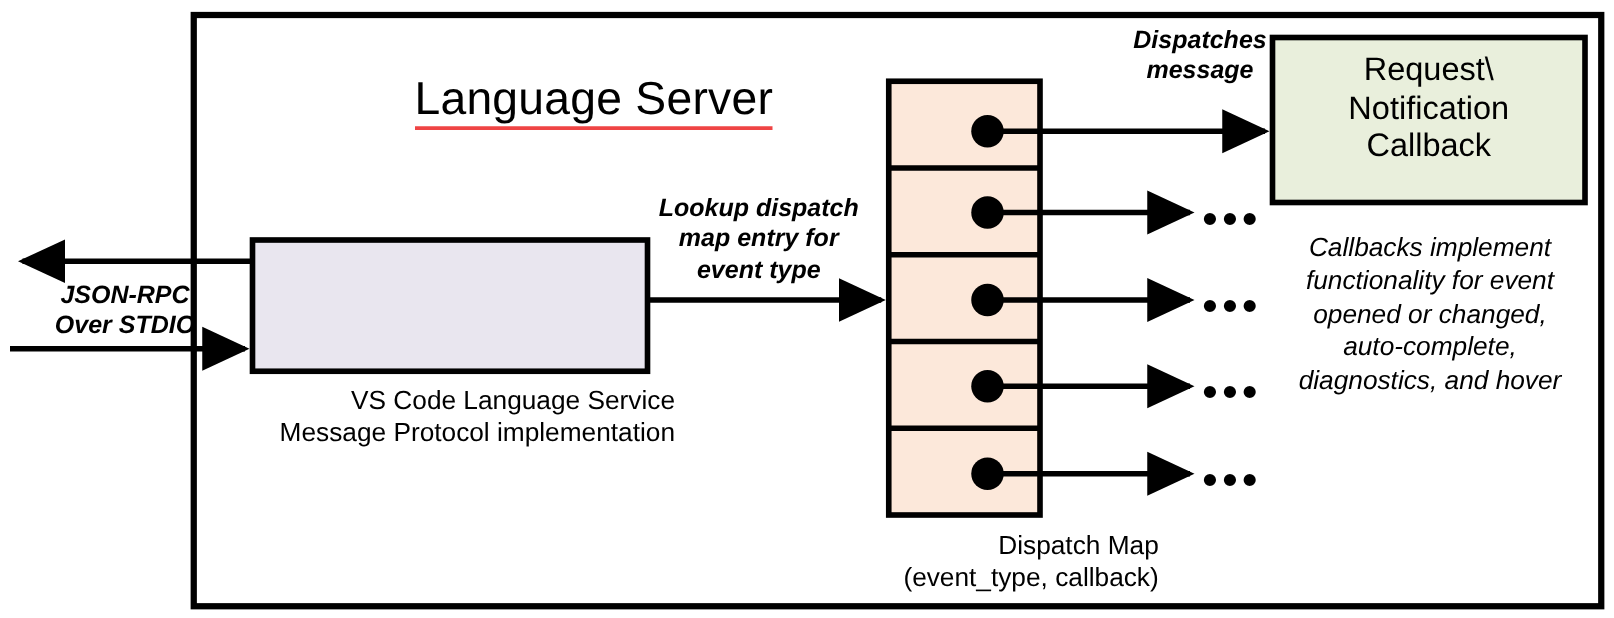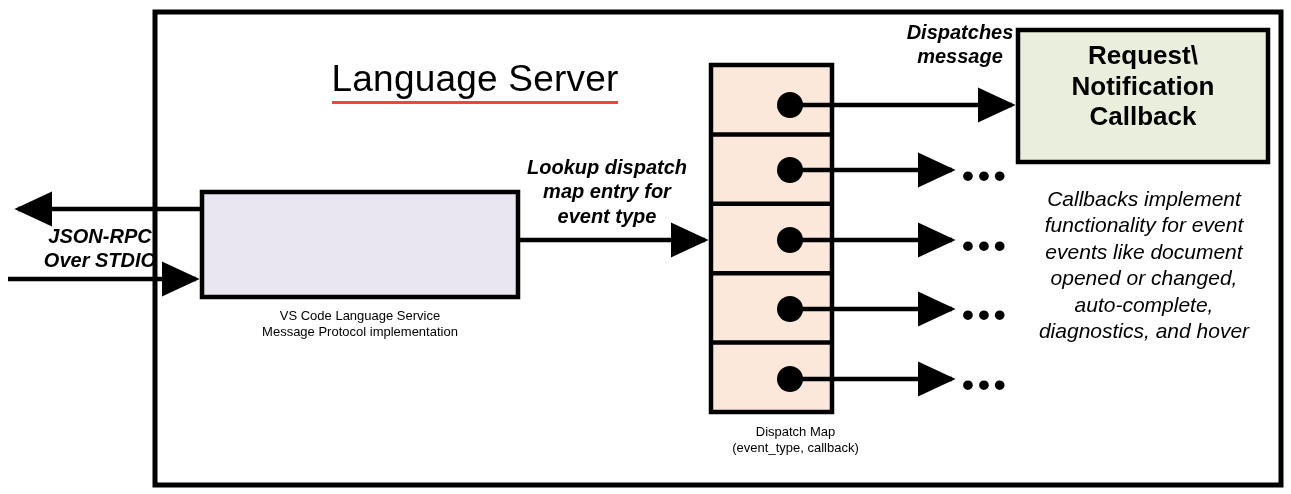--- a/index.html
+++ b/index.html
@@ -6,22 +6,22 @@
   body{width:1291px;height:494px;overflow:hidden;
        font-family:"Liberation Sans","DejaVu Sans",sans-serif;color:#000;}
   #stage{position:relative;width:1291px;height:494px;}
   #stage svg{position:absolute;left:0;top:0;}
   .abs{position:absolute;}
   .ctr{text-align:center;line-height:1.18;}
   .ital{font-style:italic;font-weight:600;}
   .ttl{font-size:37px;letter-spacing:.2px;}
   .ttl u{text-decoration:none;border-bottom:3px solid #ef4444;padding-bottom:2px;}
   .boxtxt{font-size:27px;line-height:1.22;}
-  .cbtxt{font-size:26px;line-height:1.18;font-weight:bold;}
-  .cap{font-size:13px;line-height:1.25;}
+  .cbtxt{font-size:26px;line-height:1.18;}
+  .cap{font-size:21px;line-height:1.25;text-align:right;}
   .note{font-size:21px;line-height:1.26;font-style:italic;}
   .lbl{font-size:20px;line-height:1.22;}
   .ell{font-size:34px;font-weight:800;letter-spacing:4px;line-height:1;}
 </style>
 </head>
 <body>
 
 <div id="stage">
 
   <svg width="1291" height="494">
@@ -93,21 +93,20 @@
 
   <div class="abs ctr cbtxt" style="left:1018px;top:40px;width:250px;">
     <div>Request\</div>
     <div>Notification</div>
     <div>Callback</div>
   </div>
 
   <div class="abs ctr note" style="left:1008px;top:186px;width:272px;">
     <div>Callbacks implement</div>
     <div>functionality for event</div>
-    <div>events like document</div>
     <div>opened or changed,</div>
     <div>auto-complete,</div>
     <div>diagnostics, and hover</div>
   </div>
 
   <div class="abs ctr cap" style="left:664px;top:424px;width:263px;">
     <div>Dispatch Map</div>
     <div>(event_type, callback)</div>
   </div>
 

